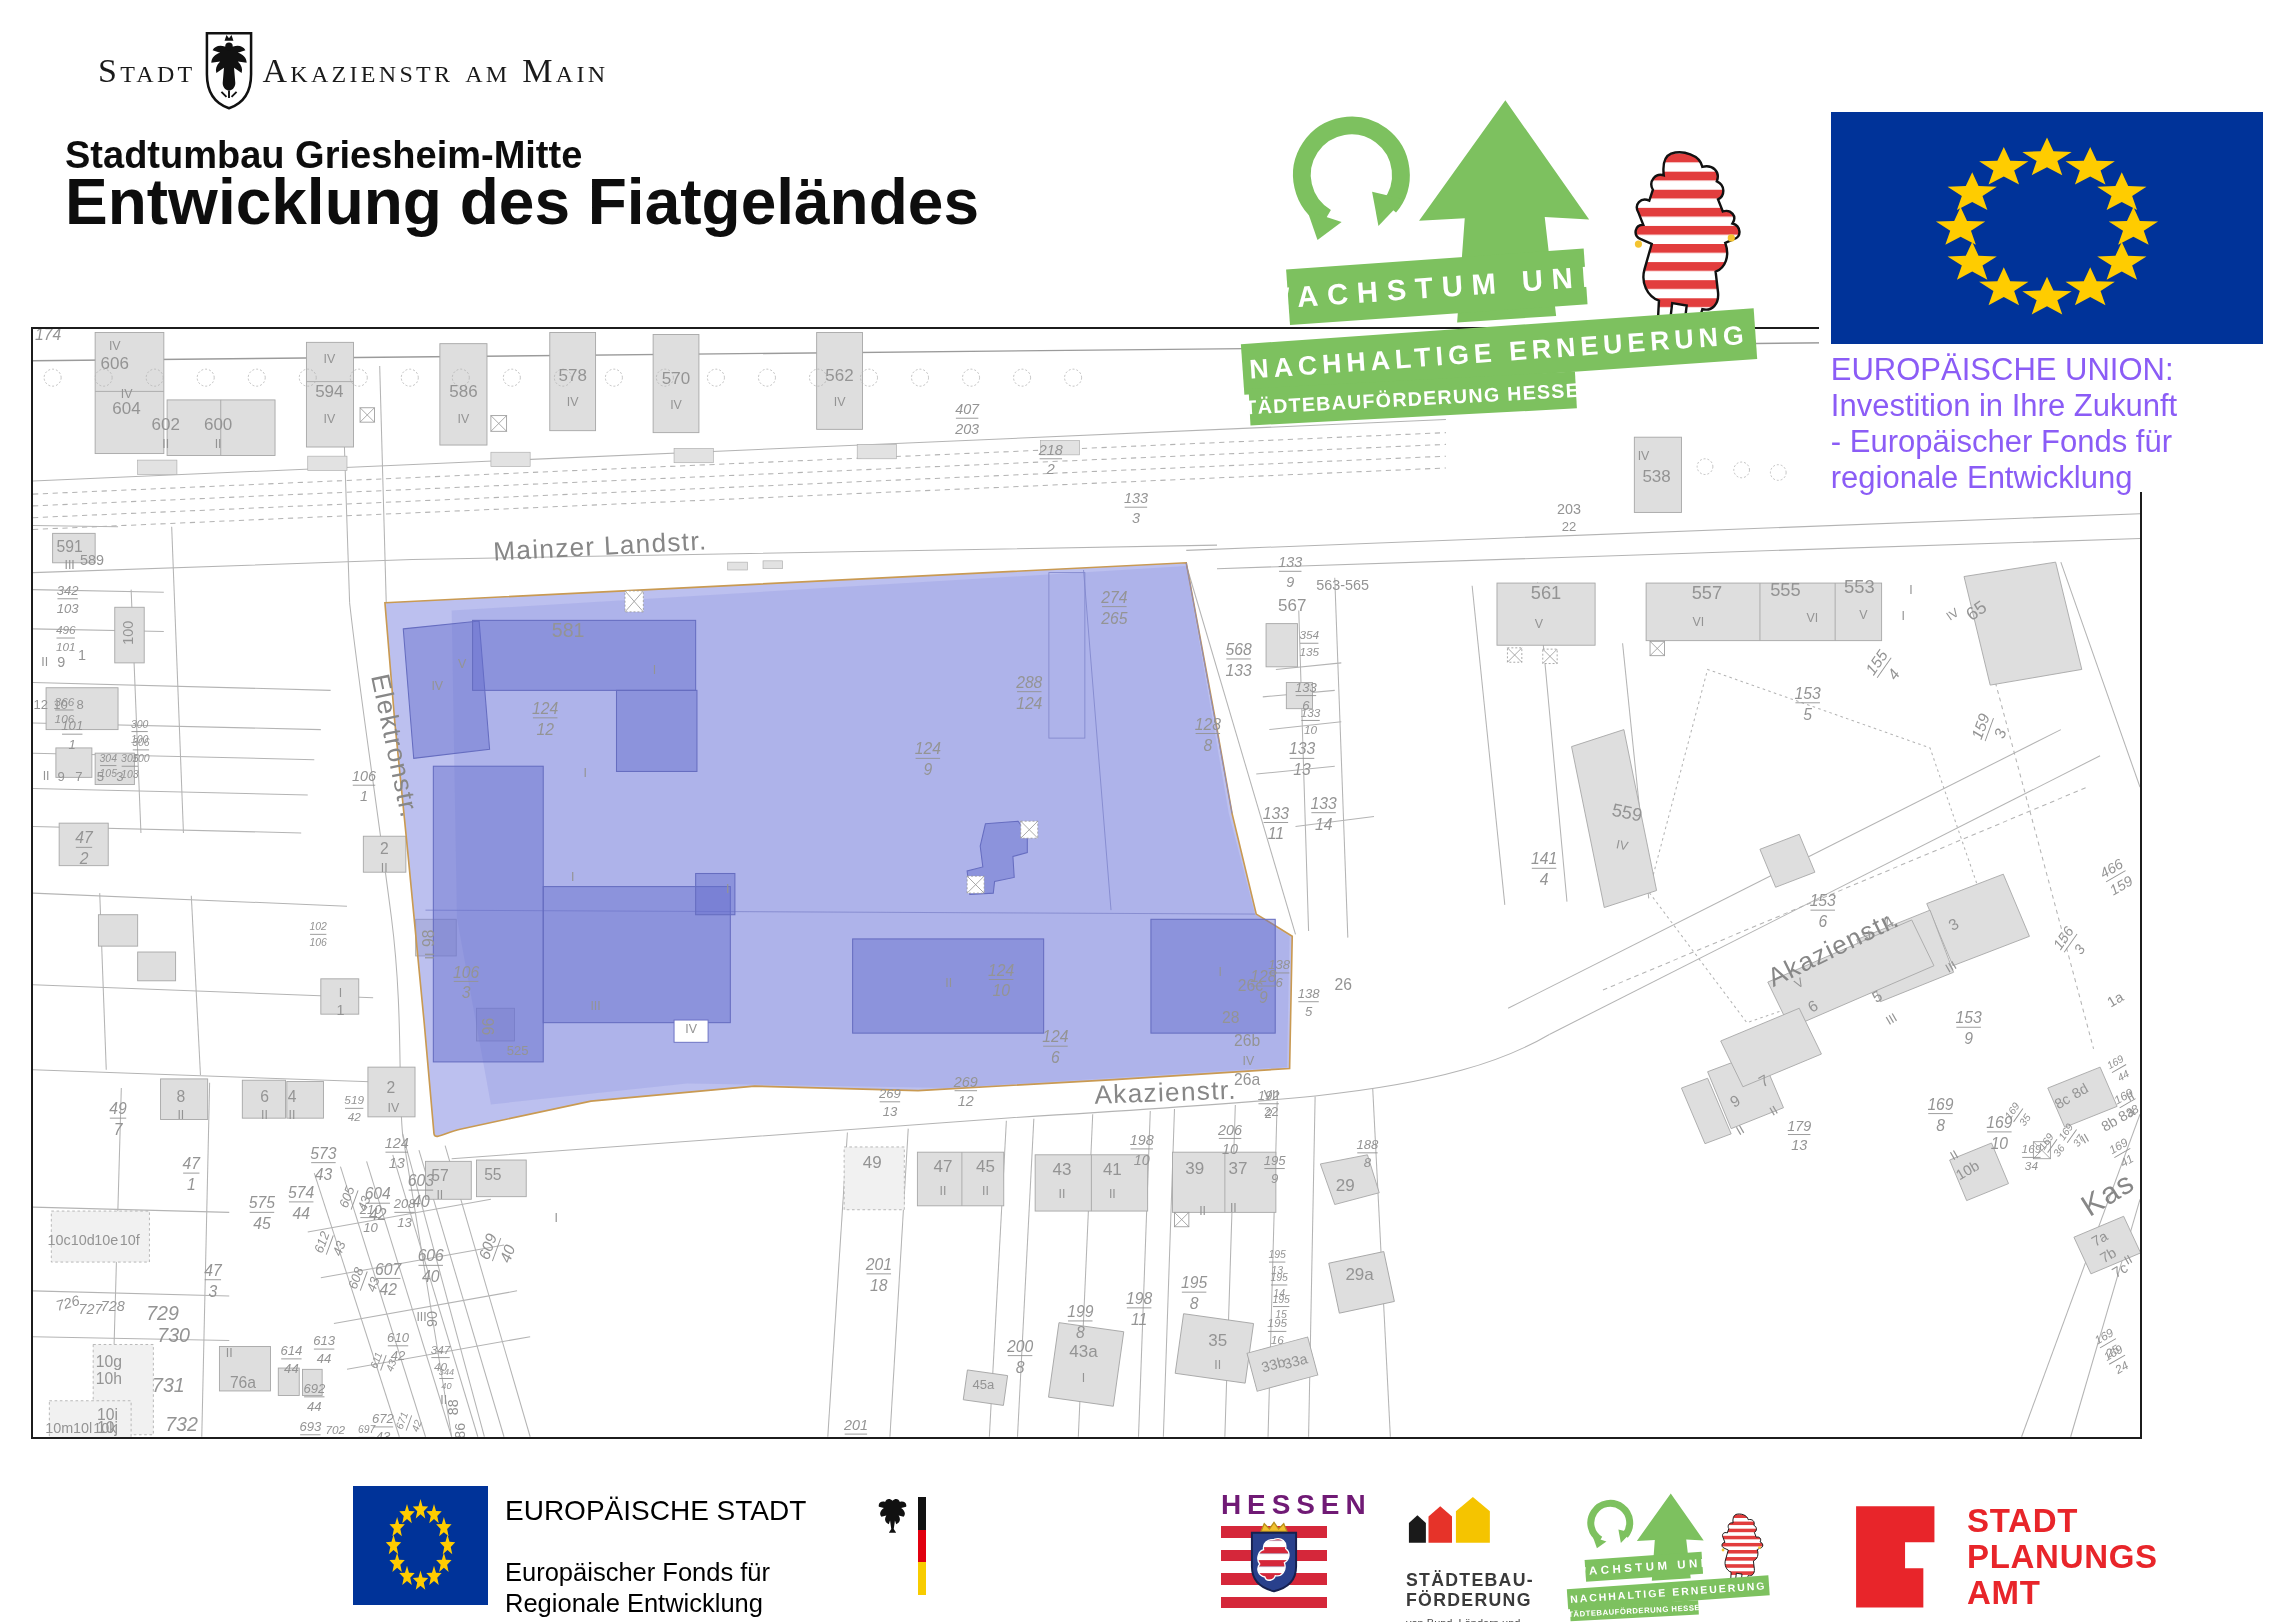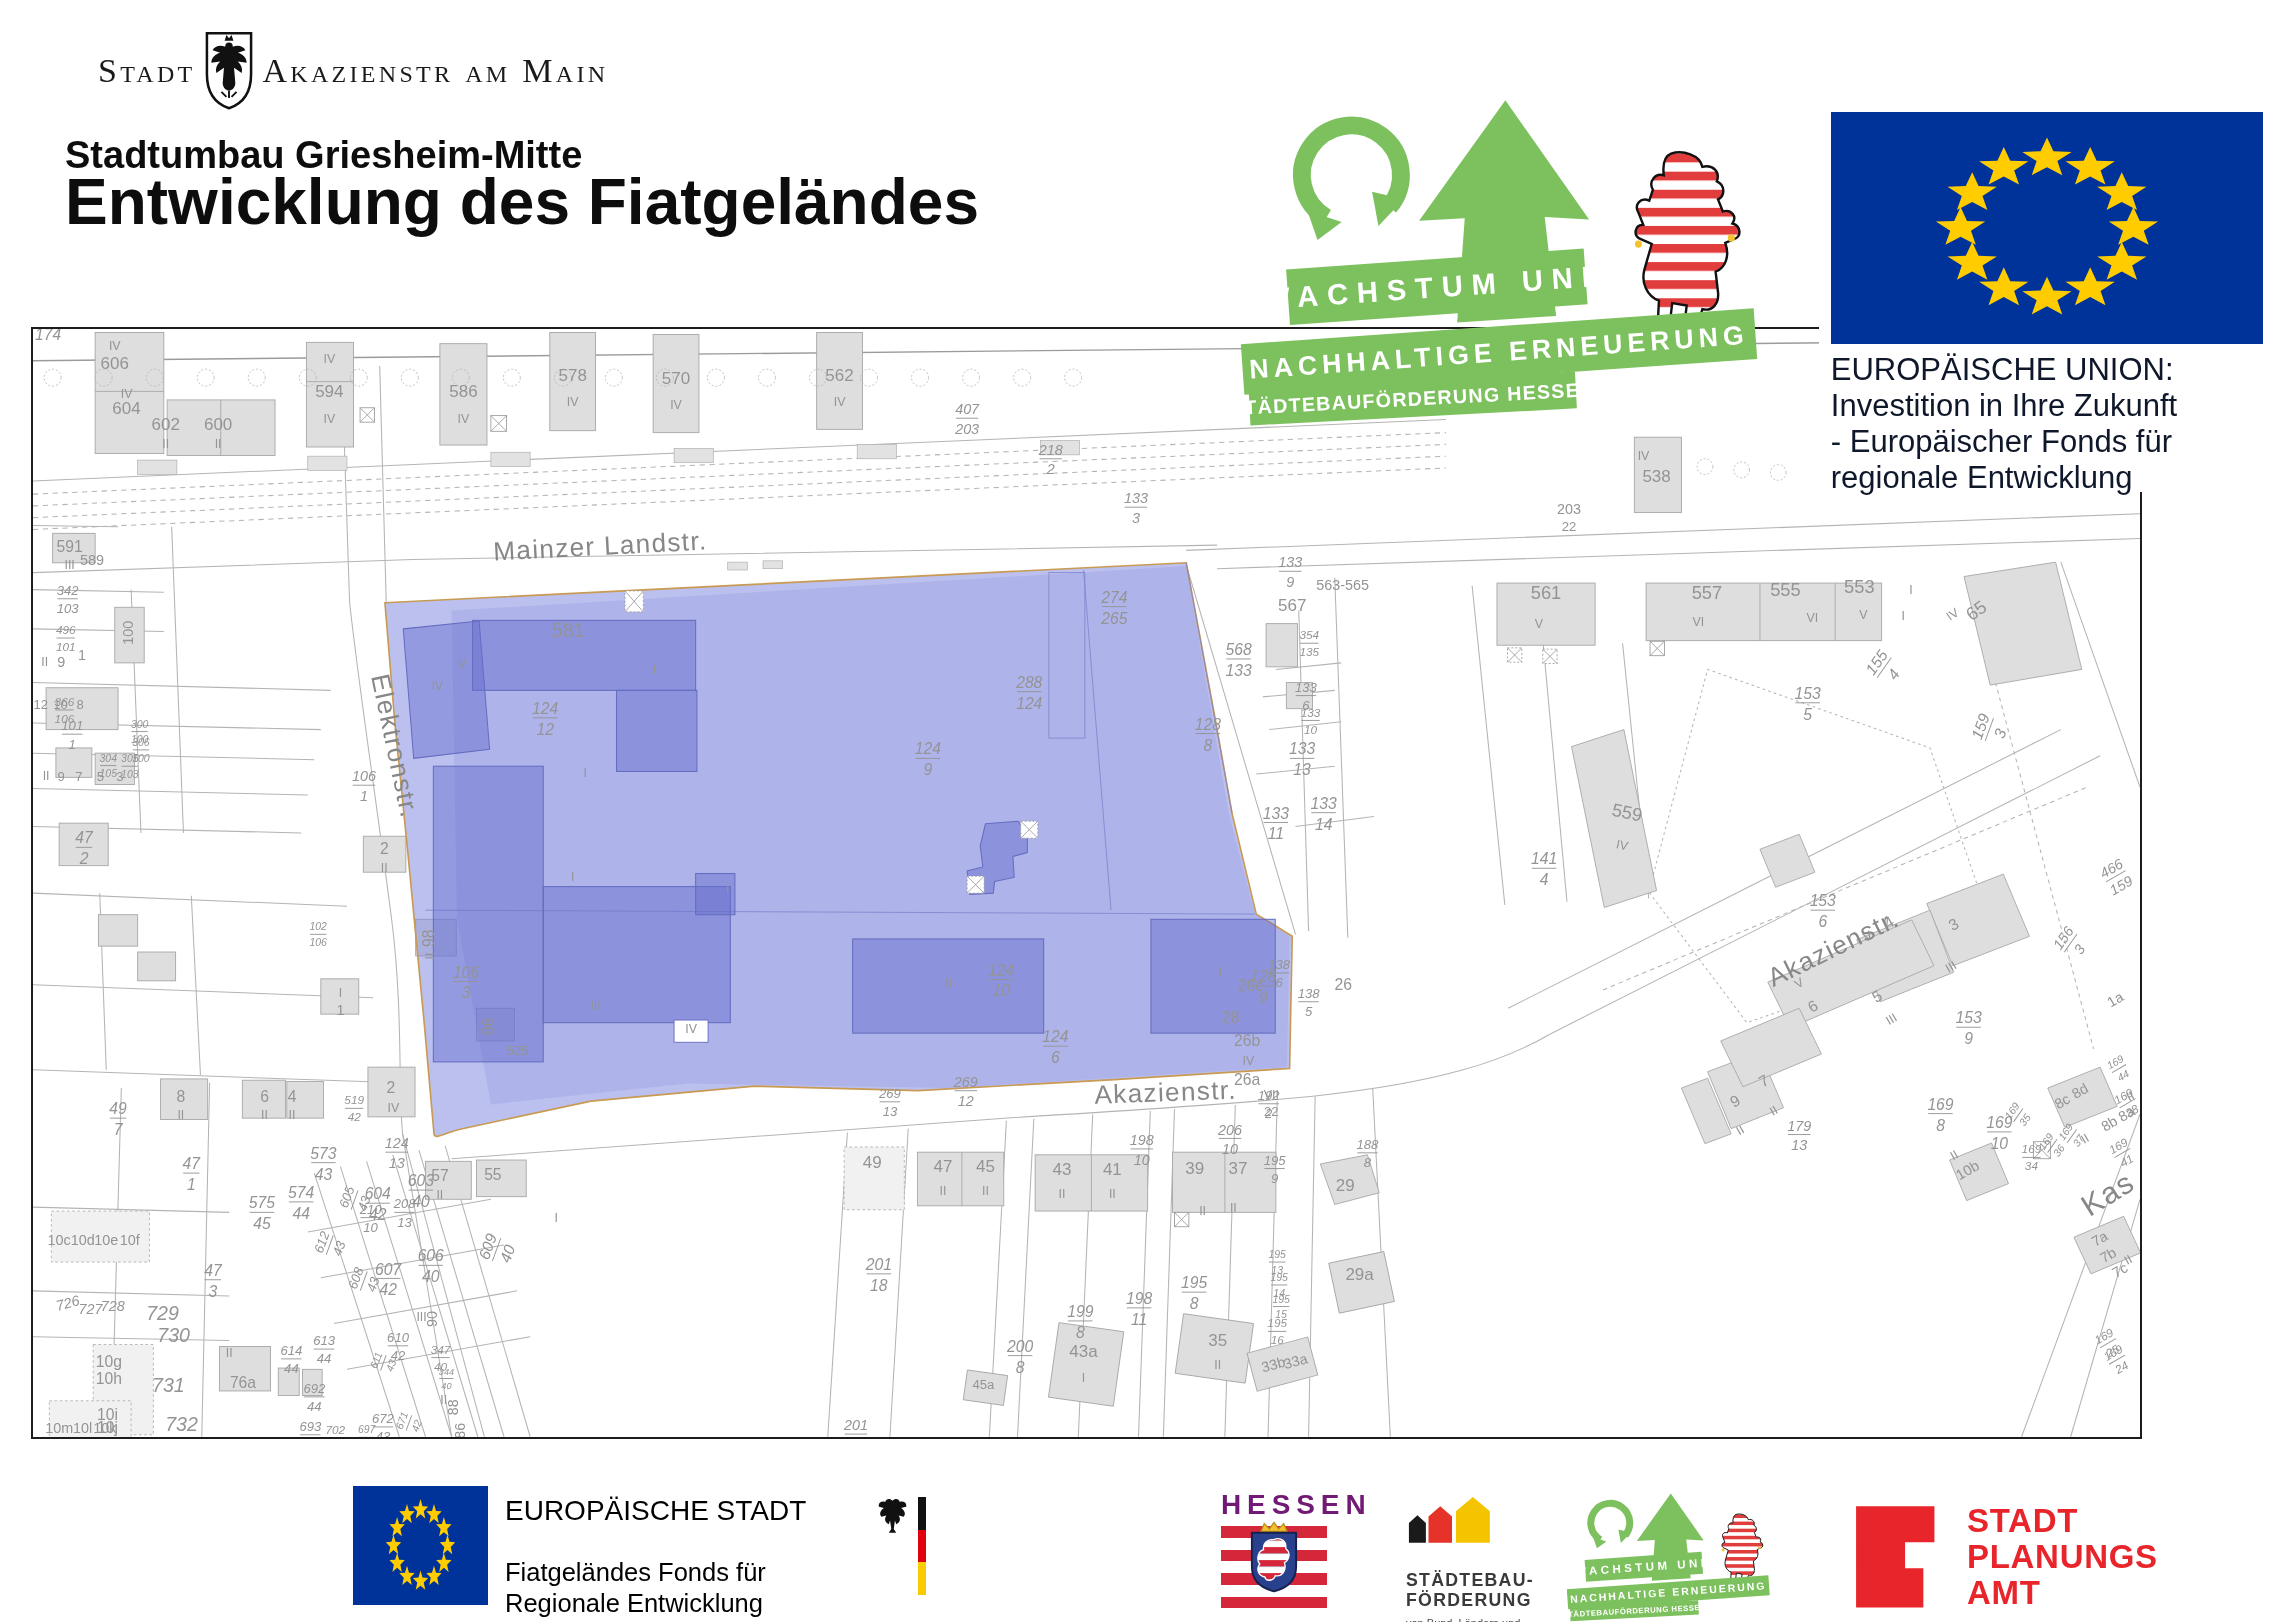--- a/index.html
+++ b/index.html
@@ -10,21 +10,21 @@
   #city-logo{left:98px;top:27.5px;height:86px;display:flex;align-items:center;gap:6.5px;color:#1a1a1a;}
   #city-logo .sc{font-family:"Liberation Serif",serif;font-variant:small-caps;font-size:34px;letter-spacing:3.3px;color:#1a1a1a;}
   #title1{left:65px;top:122px;font-size:38px;font-weight:bold;color:#0d0d0d;letter-spacing:0;margin-top:12px;}
   #title2{left:65px;top:165px;font-size:64px;font-weight:bold;color:#0d0d0d;}
   
   #map{left:31px;top:327px;width:2107px;height:1108px;border:2px solid #1c1c1c;background:#fff;box-sizing:content-box;}
   #map svg{display:block;}
   
   #eu-box{left:1819px;top:105px;width:467px;height:387px;background:#fff;z-index:6;}
   #eu-box .flag{position:absolute;left:11.8px;top:6.5px;width:432px;height:232px;}
-  #eu-box .txt{position:absolute;left:11.8px;top:247px;font-size:31px;line-height:36px;color:#0f172a;}
+  #eu-box .txt{position:absolute;left:11.8px;top:247px;font-size:31px;line-height:36px;color:#8b5cf6;}
   
   #gw-top{left:1246px;top:99px;width:553px;height:330px;z-index:5;overflow:visible;}
   
   .ftxt{color:#000;}
   #f-eu-flag{left:353px;top:1486px;width:135px;height:119px;}
   #f-eu-txt{left:505px;top:1495px;}
   #f-eu-txt .t1{font-size:28px;margin-bottom:30px;}
   #f-eu-txt .t2{font-size:25.5px;line-height:31px;}
   #f-bund{left:874px;top:1497px;display:flex;align-items:flex-start;}
   #f-bund .stripe{width:8.5px;height:98px;margin:0 10.5px 0 6.5px;display:flex;flex-direction:column;}
@@ -1412,21 +1412,21 @@
     <path d="M270.0,200.9L276.7,218.8L295.7,219.6L280.8,231.4L285.9,249.8L270.0,239.3L254.1,249.8L259.2,231.4L244.3,219.6L263.3,218.8Z" fill="#ffcc00"></path>
     <path d="M225.0,213.0L231.7,230.8L250.7,231.7L235.8,243.5L240.9,261.8L225.0,251.3L209.1,261.8L214.2,243.5L199.3,231.7L218.3,230.8Z" fill="#ffcc00"></path>
     <path d="M180.0,200.9L186.7,218.8L205.7,219.6L190.8,231.4L195.9,249.8L180.0,239.3L164.1,249.8L169.2,231.4L154.3,219.6L173.3,218.8Z" fill="#ffcc00"></path>
     <path d="M147.1,168.0L153.7,185.8L172.7,186.7L157.8,198.5L162.9,216.8L147.1,206.3L131.2,216.8L136.3,198.5L121.4,186.7L140.4,185.8Z" fill="#ffcc00"></path>
     <path d="M135.0,123.0L141.7,140.8L160.7,141.7L145.8,153.5L150.9,171.8L135.0,161.3L119.1,171.8L124.2,153.5L109.3,141.7L128.3,140.8Z" fill="#ffcc00"></path>
     <path d="M147.1,78.0L153.7,95.8L172.7,96.7L157.8,108.5L162.9,126.8L147.1,116.3L131.2,126.8L136.3,108.5L121.4,96.7L140.4,95.8Z" fill="#ffcc00"></path>
     <path d="M180.0,45.1L186.7,62.9L205.7,63.7L190.8,75.6L195.9,93.9L180.0,83.4L164.1,93.9L169.2,75.6L154.3,63.7L173.3,62.9Z" fill="#ffcc00"></path>
   </svg>
 <div class="abs ftxt" id="f-eu-txt">
   <div class="t1">EUROPÄISCHE STADT</div>
-  <div class="t2">Fiatgeländes Fonds für</div>
+  <div class="t2">Europäischer Fonds für</div>
   <div class="t2">Regionale Entwicklung</div>
 </div>
 
 <div class="abs" id="f-bund">
   <svg width="37" height="37" viewBox="0 0 60 60">
     <path fill="#111" d="M30,6 C26,2 20,2 18,8 C12,6 6,10 8,16 L16,18 C10,22 8,28 12,32 L20,30 C16,36 18,42 24,44 L26,38 L28,52 L24,58 H36 L32,52 L34,38 L36,44 C42,42 44,36 40,30 L48,32 C52,28 50,22 44,18 L52,16 C54,10 48,6 42,8 C40,2 34,2 30,6 Z"></path>
   </svg>
   <div class="stripe">
     <i style="background:#111"></i>
       <i style="background:#e1000f"></i>

